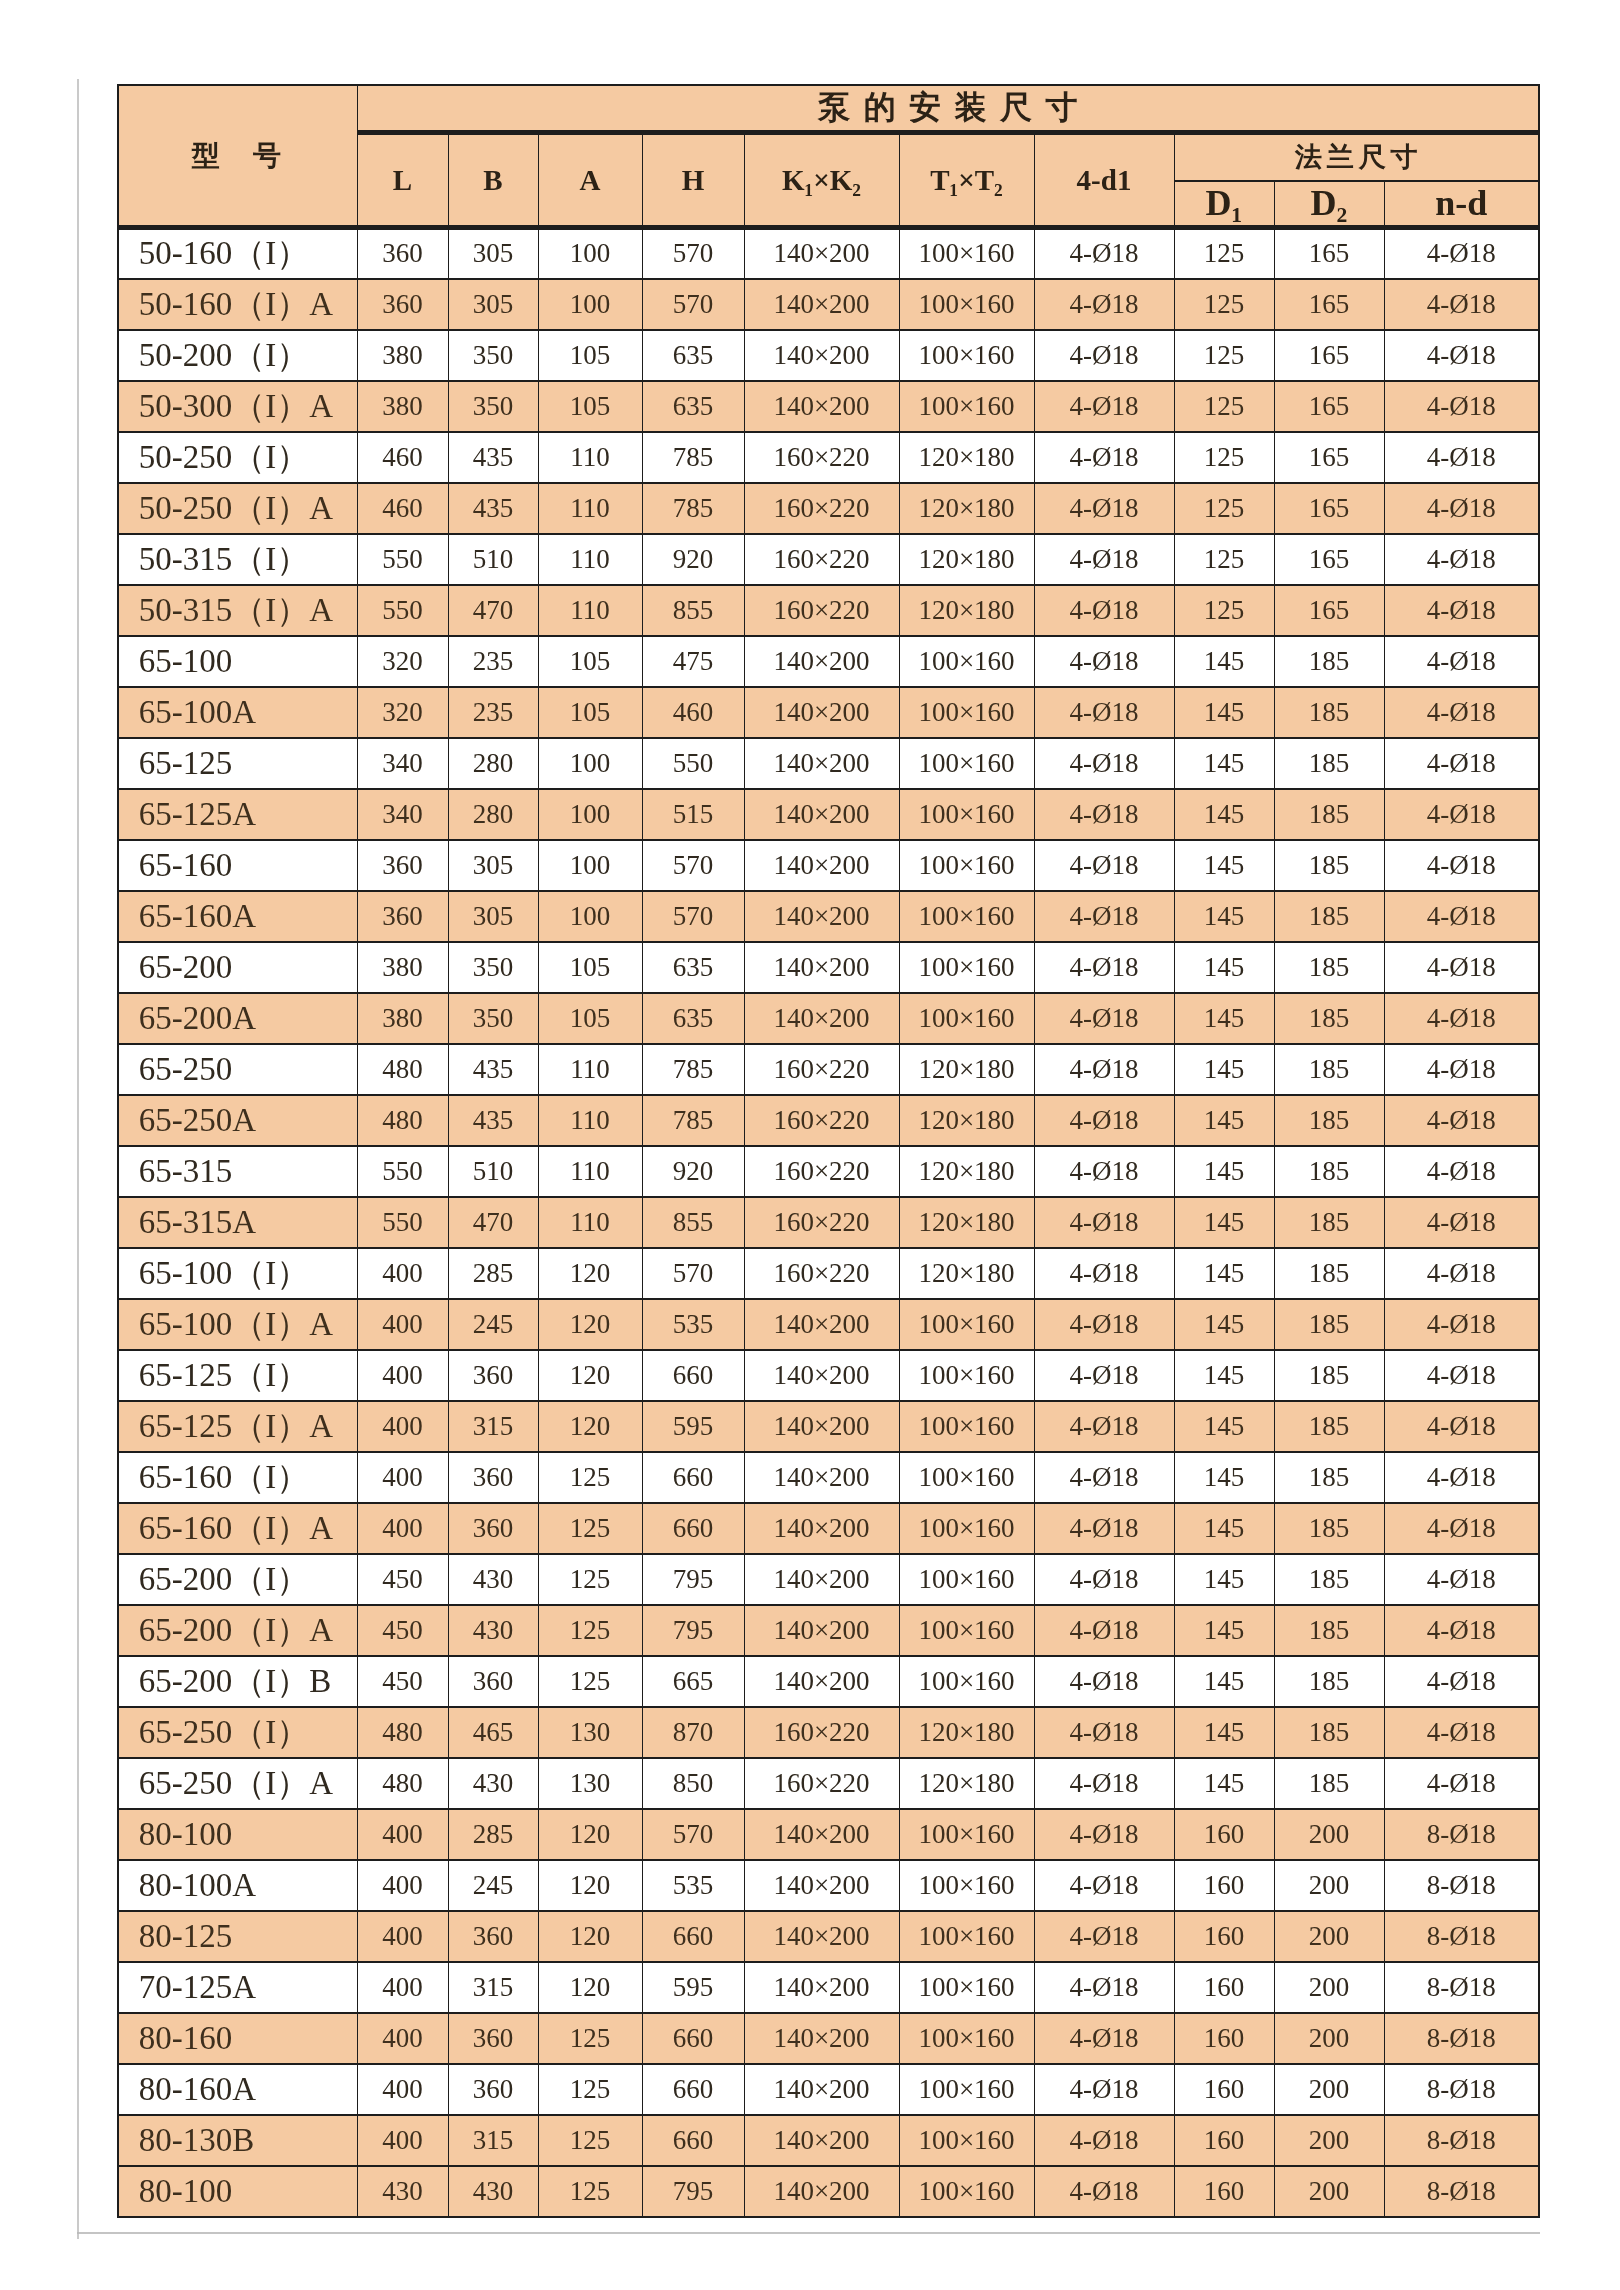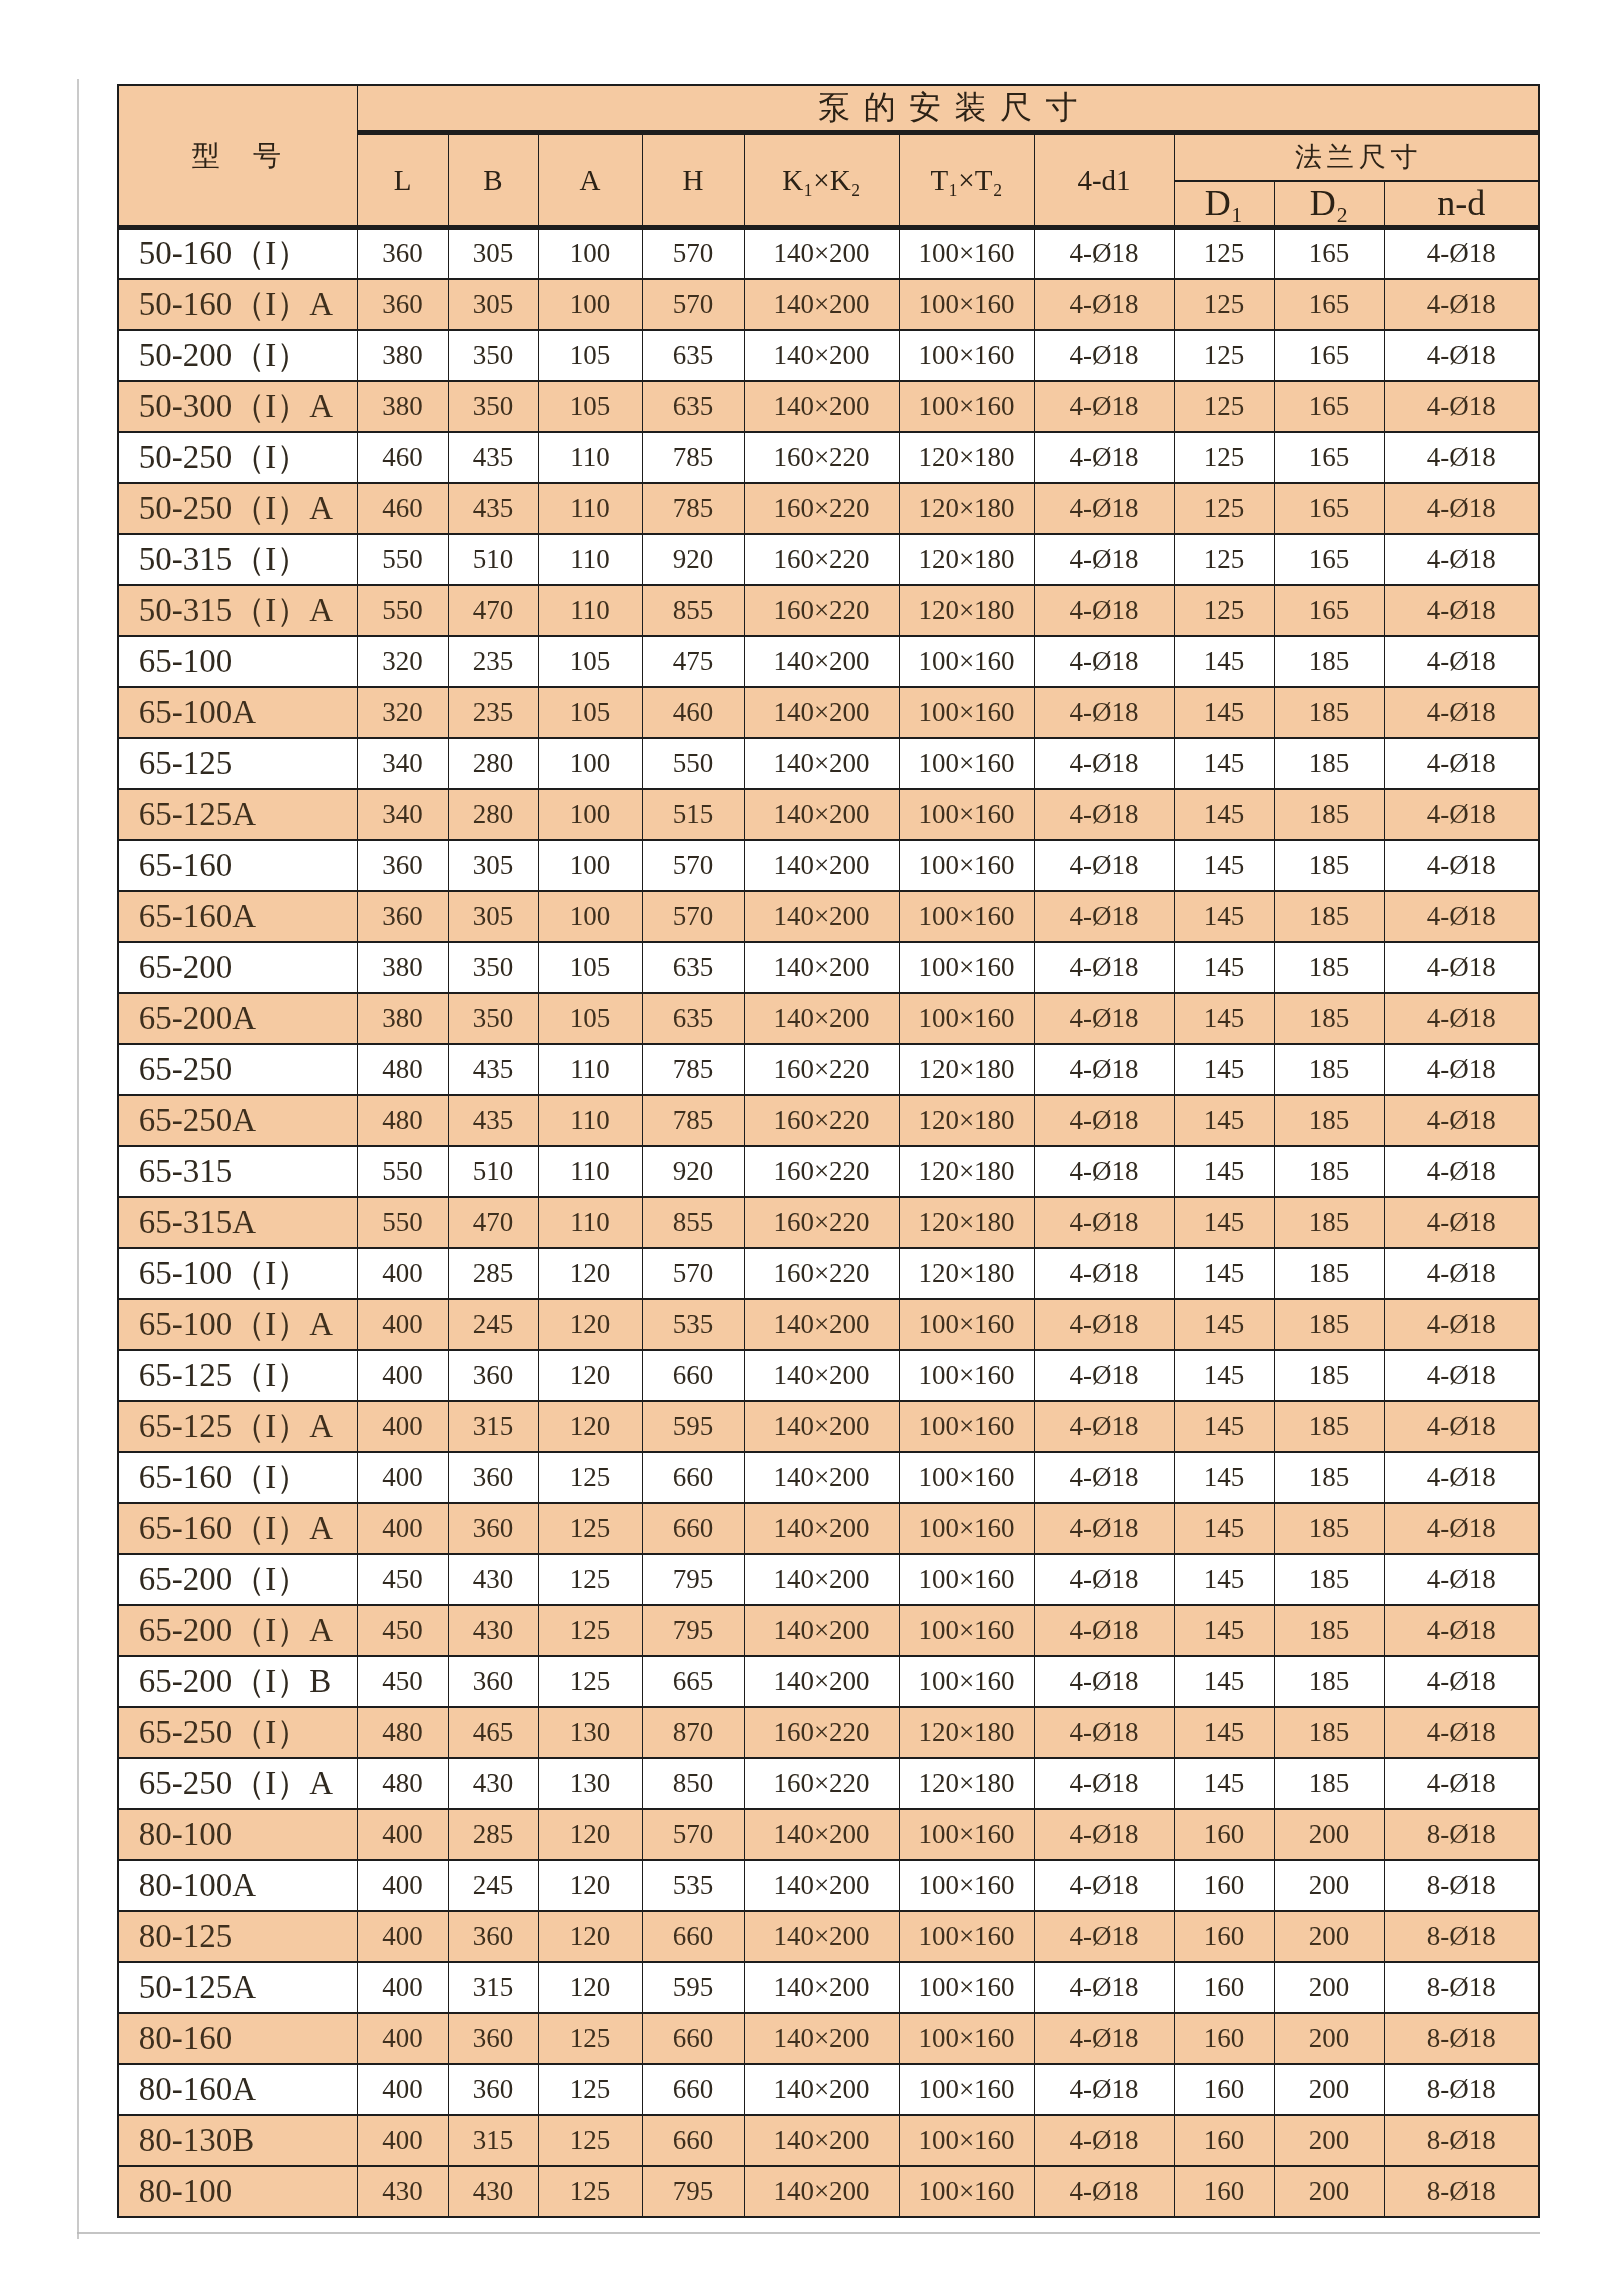--- a/index.html
+++ b/index.html
@@ -35,21 +35,21 @@
   th,td{
     border:1.8px solid var(--line);
     border-top-width:2.7px;
     border-bottom-width:2.7px;
     vertical-align:middle;
     overflow:hidden;
     white-space:nowrap;
   }
   thead th{
     background:var(--peach);
-    font-weight:normal;
+    font-weight:bold;
     text-align:center;
     color:#2c2216;
   }
   .hsep{border-bottom-width:5.4px !important;}
   .row-top{height:47px;}
   .row-mid{height:48px;}
   .row-sub{height:47px;}
   th.model-h{font-size:28px;letter-spacing:2.7px;}
   th.install-h{font-size:32px;letter-spacing:0.42em;text-indent:0.42em;}
   th.flange-h{font-size:27px;letter-spacing:0.18em;text-indent:0.18em;}
@@ -548,21 +548,21 @@
           <td>120</td>
           <td>660</td>
           <td>140×200</td>
           <td>100×160</td>
           <td>4-Ø18</td>
           <td>160</td>
           <td>200</td>
           <td>8-Ø18</td>
         </tr>
         <tr>
-          <td class="model">50-125A</td>
+          <td class="model">70-125A</td>
           <td>400</td>
           <td>315</td>
           <td>120</td>
           <td>595</td>
           <td>140×200</td>
           <td>100×160</td>
           <td>4-Ø18</td>
           <td>160</td>
           <td>200</td>
           <td>8-Ø18</td>

